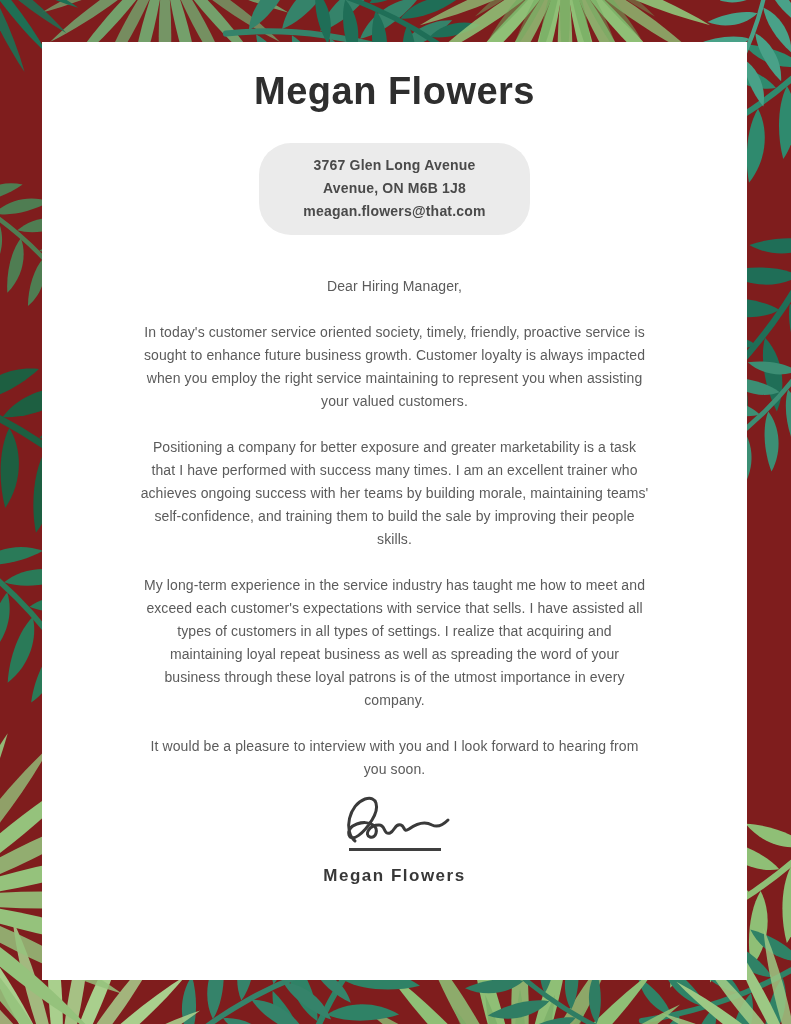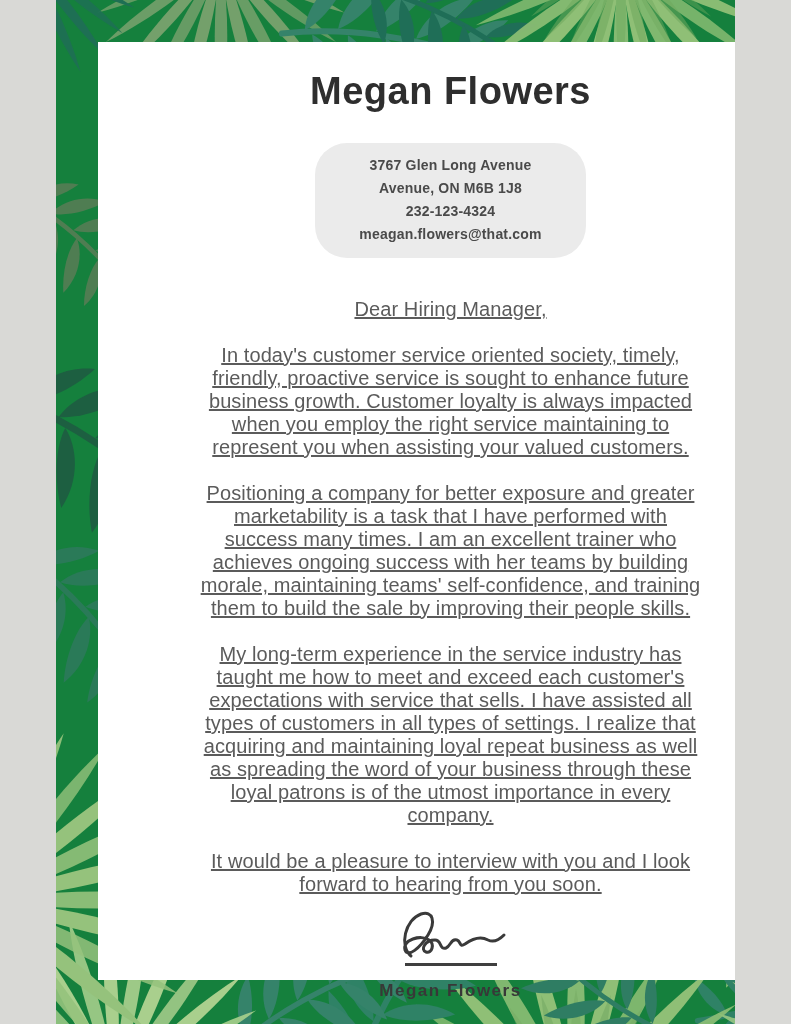--- a/index.html
+++ b/index.html
@@ -1,24 +1,24 @@
 <!DOCTYPE html>
 <html><head>
 <meta charset="utf-8">
 <style>
   * { box-sizing: border-box; margin: 0; padding: 0; }
   html, body { background: #d9d9d6; }
   body { font-family: "Liberation Sans", "DejaVu Sans", sans-serif; }
 
   .canvas {
     position: relative;
-    width: 679px;
+    width: 791px;
     height: 1024px;
     margin: 0 auto;
-    background: #15803d;
+    background: #7f1d1d;
     overflow: hidden;
   }
 
   .border-art {
     position: absolute;
     inset: 0;
     width: 791px;
     height: 1024px;
     display: block;
   }
@@ -50,25 +50,24 @@
     font-weight: 700;
     line-height: 23px;
     color: #4a4a4a;
     letter-spacing: 0.2px;
     border-radius: 32px;
   }
 
   .letter-body {
     width: 508px;
     margin: 8px auto;
-    font-size: 20px;
+    font-size: 14px;
     line-height: 23px;
     color: #5b5b5b;
     letter-spacing: 0.1px;
-    text-decoration: underline;
   }
 
   .letter-body p { margin-top: 23px; }
   .letter-body p.salutation { margin-top: 40px; }
 
   .signature-block { margin-top: 14px; }
   .signature-scribble { display: block; margin: 0 auto; }
   .sig-line {
     width: 92px;
     height: 3px;
@@ -158,21 +157,20 @@
     <use href="#fan" transform="translate(-70,900) rotate(90) scale(1.55)" style="color:#95c27c"></use>
   </svg>
 
   <div class="page">
 
     <h1 class="page-title">Megan Flowers</h1>
 
     <div class="contact-box">
       <div>3767 Glen Long Avenue</div>
       <div>Avenue, ON M6B 1J8</div>
-      <div>232-123-4324</div>
       <div>meagan.flowers@that.com</div>
     </div>
 
     <div class="letter-body">
       <p class="salutation">Dear Hiring Manager,</p>
       <p>In today's customer service oriented society, timely, friendly, proactive service is sought to enhance future business growth. Customer loyalty is always impacted when you employ the right service maintaining to represent you when assisting your valued customers.</p>
       <p>Positioning a company for better exposure and greater marketability is a task that I have performed with success many times. I am an excellent trainer who achieves ongoing success with her teams by building morale, maintaining teams' self-confidence, and training them to build the sale by improving their people skills.</p>
       <p>My long-term experience in the service industry has taught me how to meet and exceed each customer's expectations with service that sells. I have assisted all types of customers in all types of settings. I realize that acquiring and maintaining loyal repeat business as well as spreading the word of your business through these loyal patrons is of the utmost importance in every company.</p>
       <p>It would be a pleasure to interview with you and I look forward to hearing from you soon.</p>
     </div>

